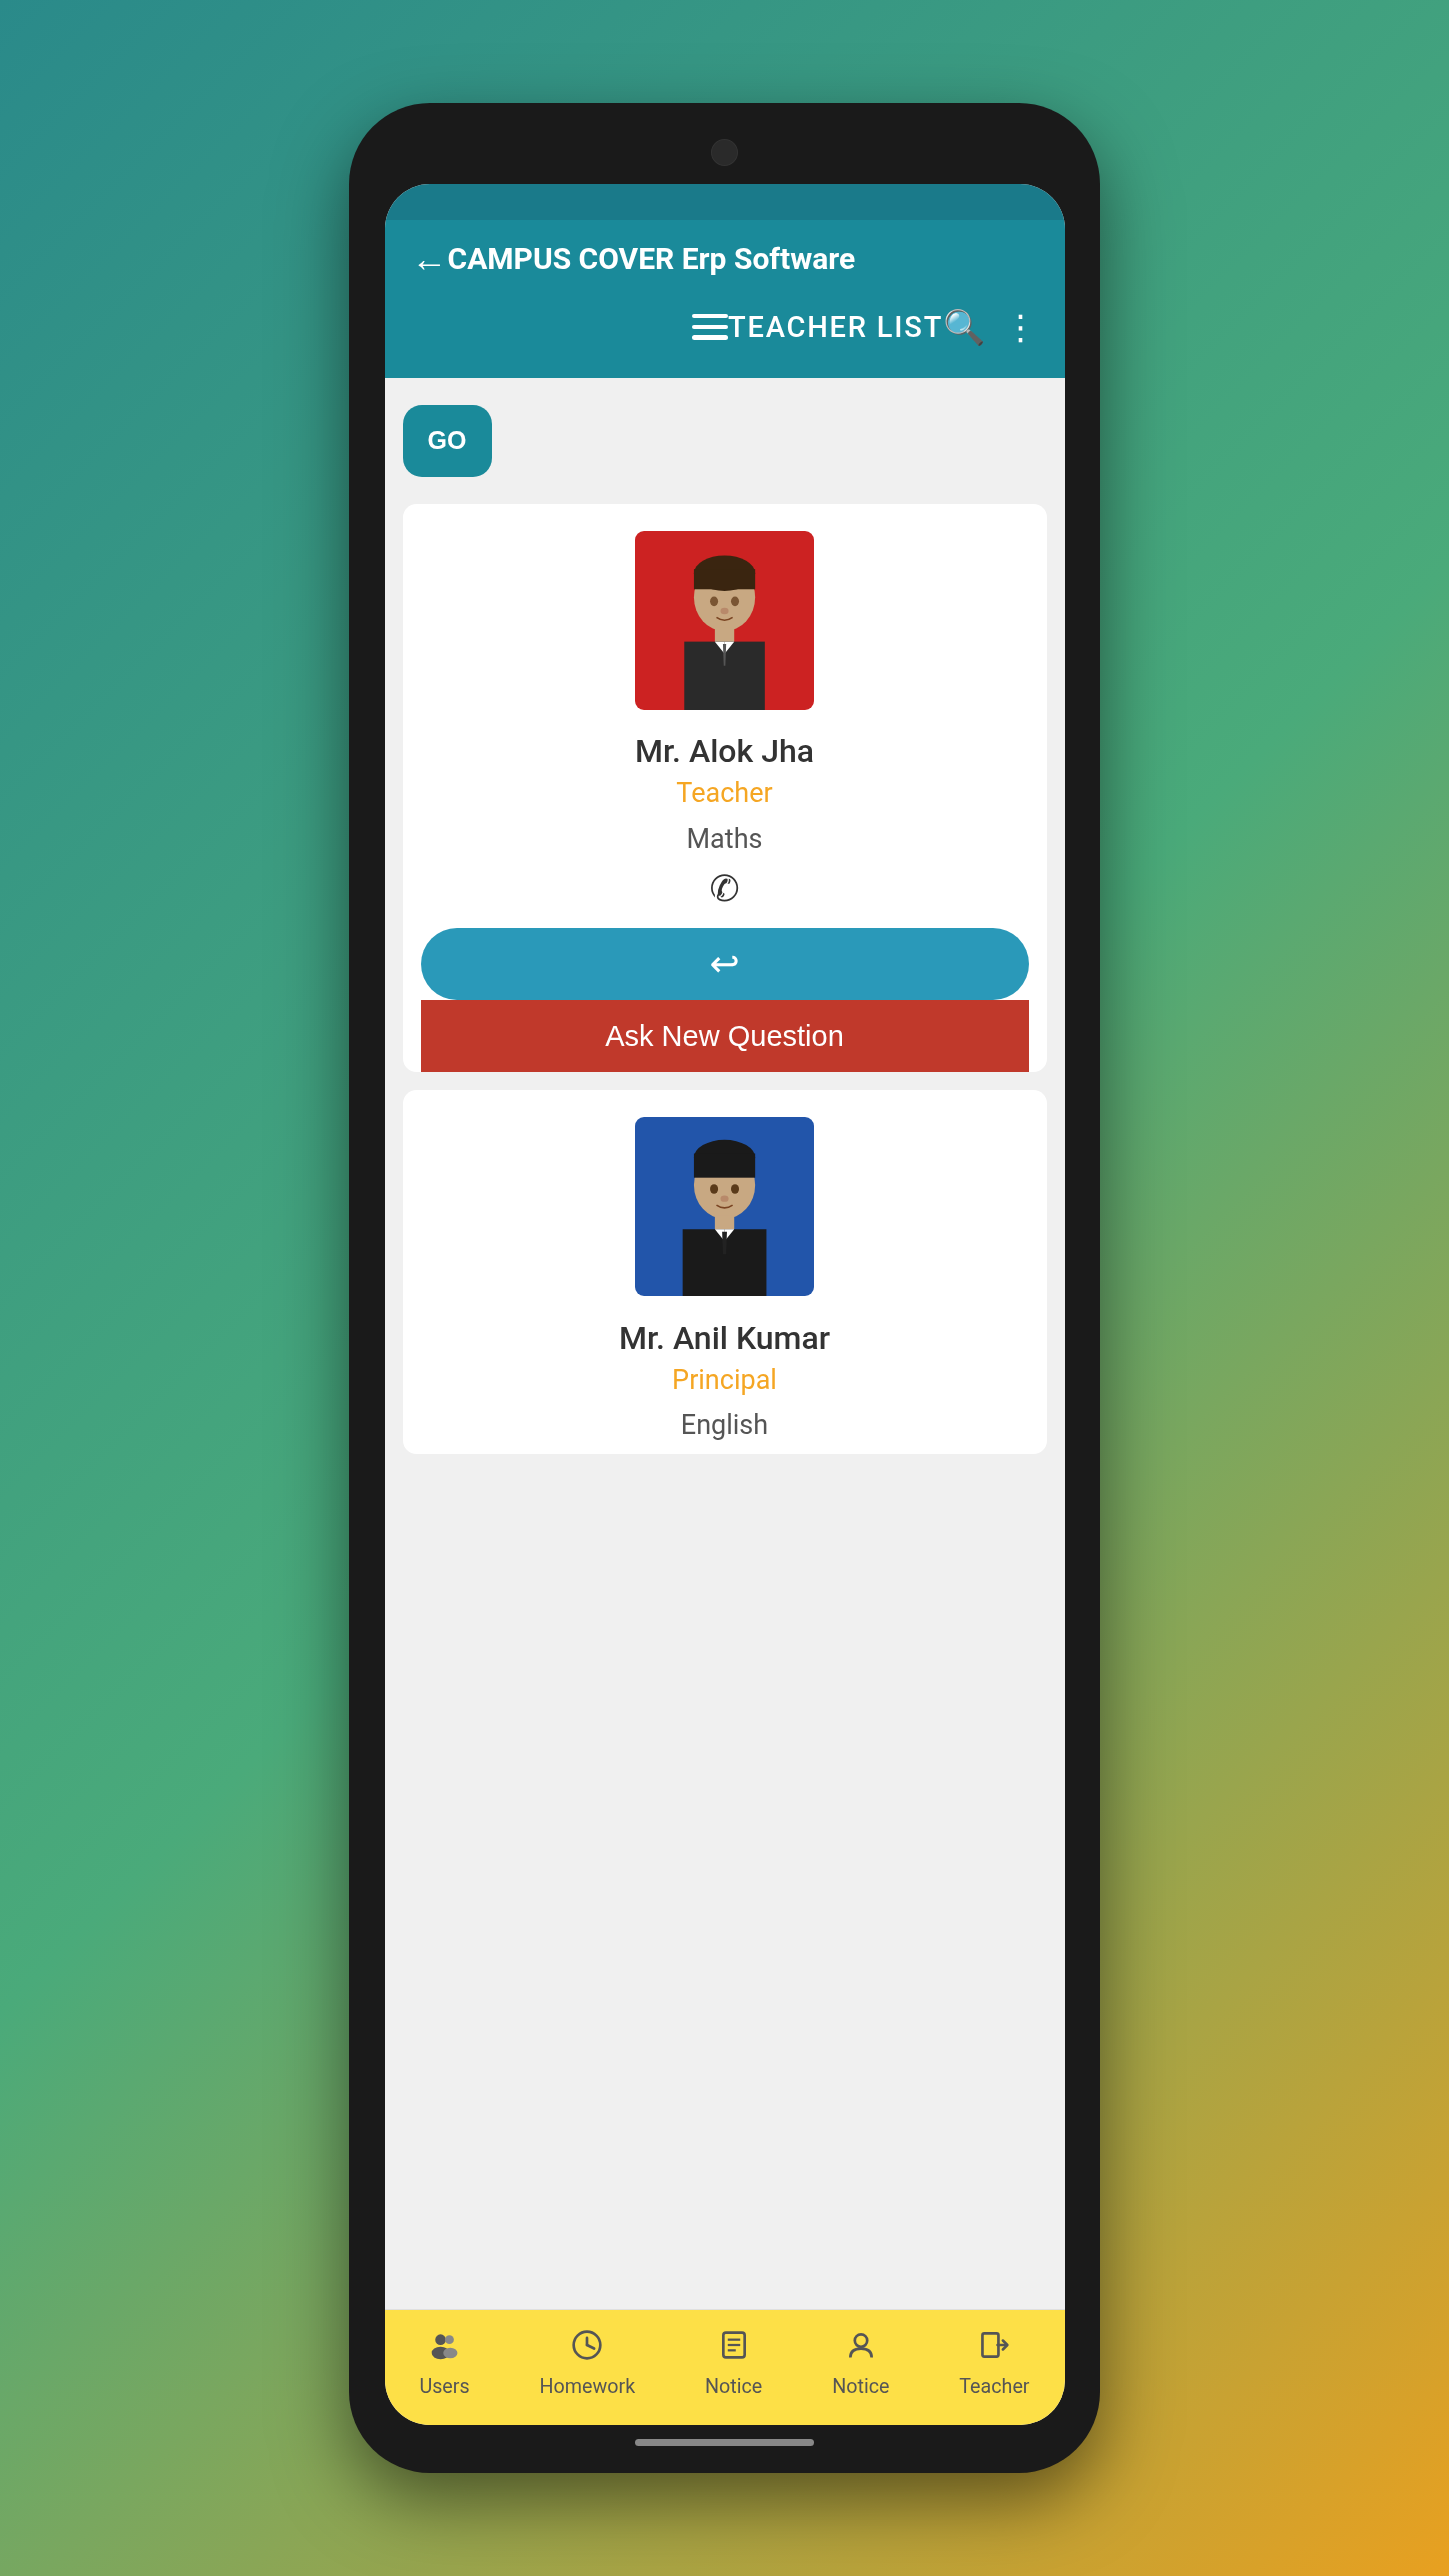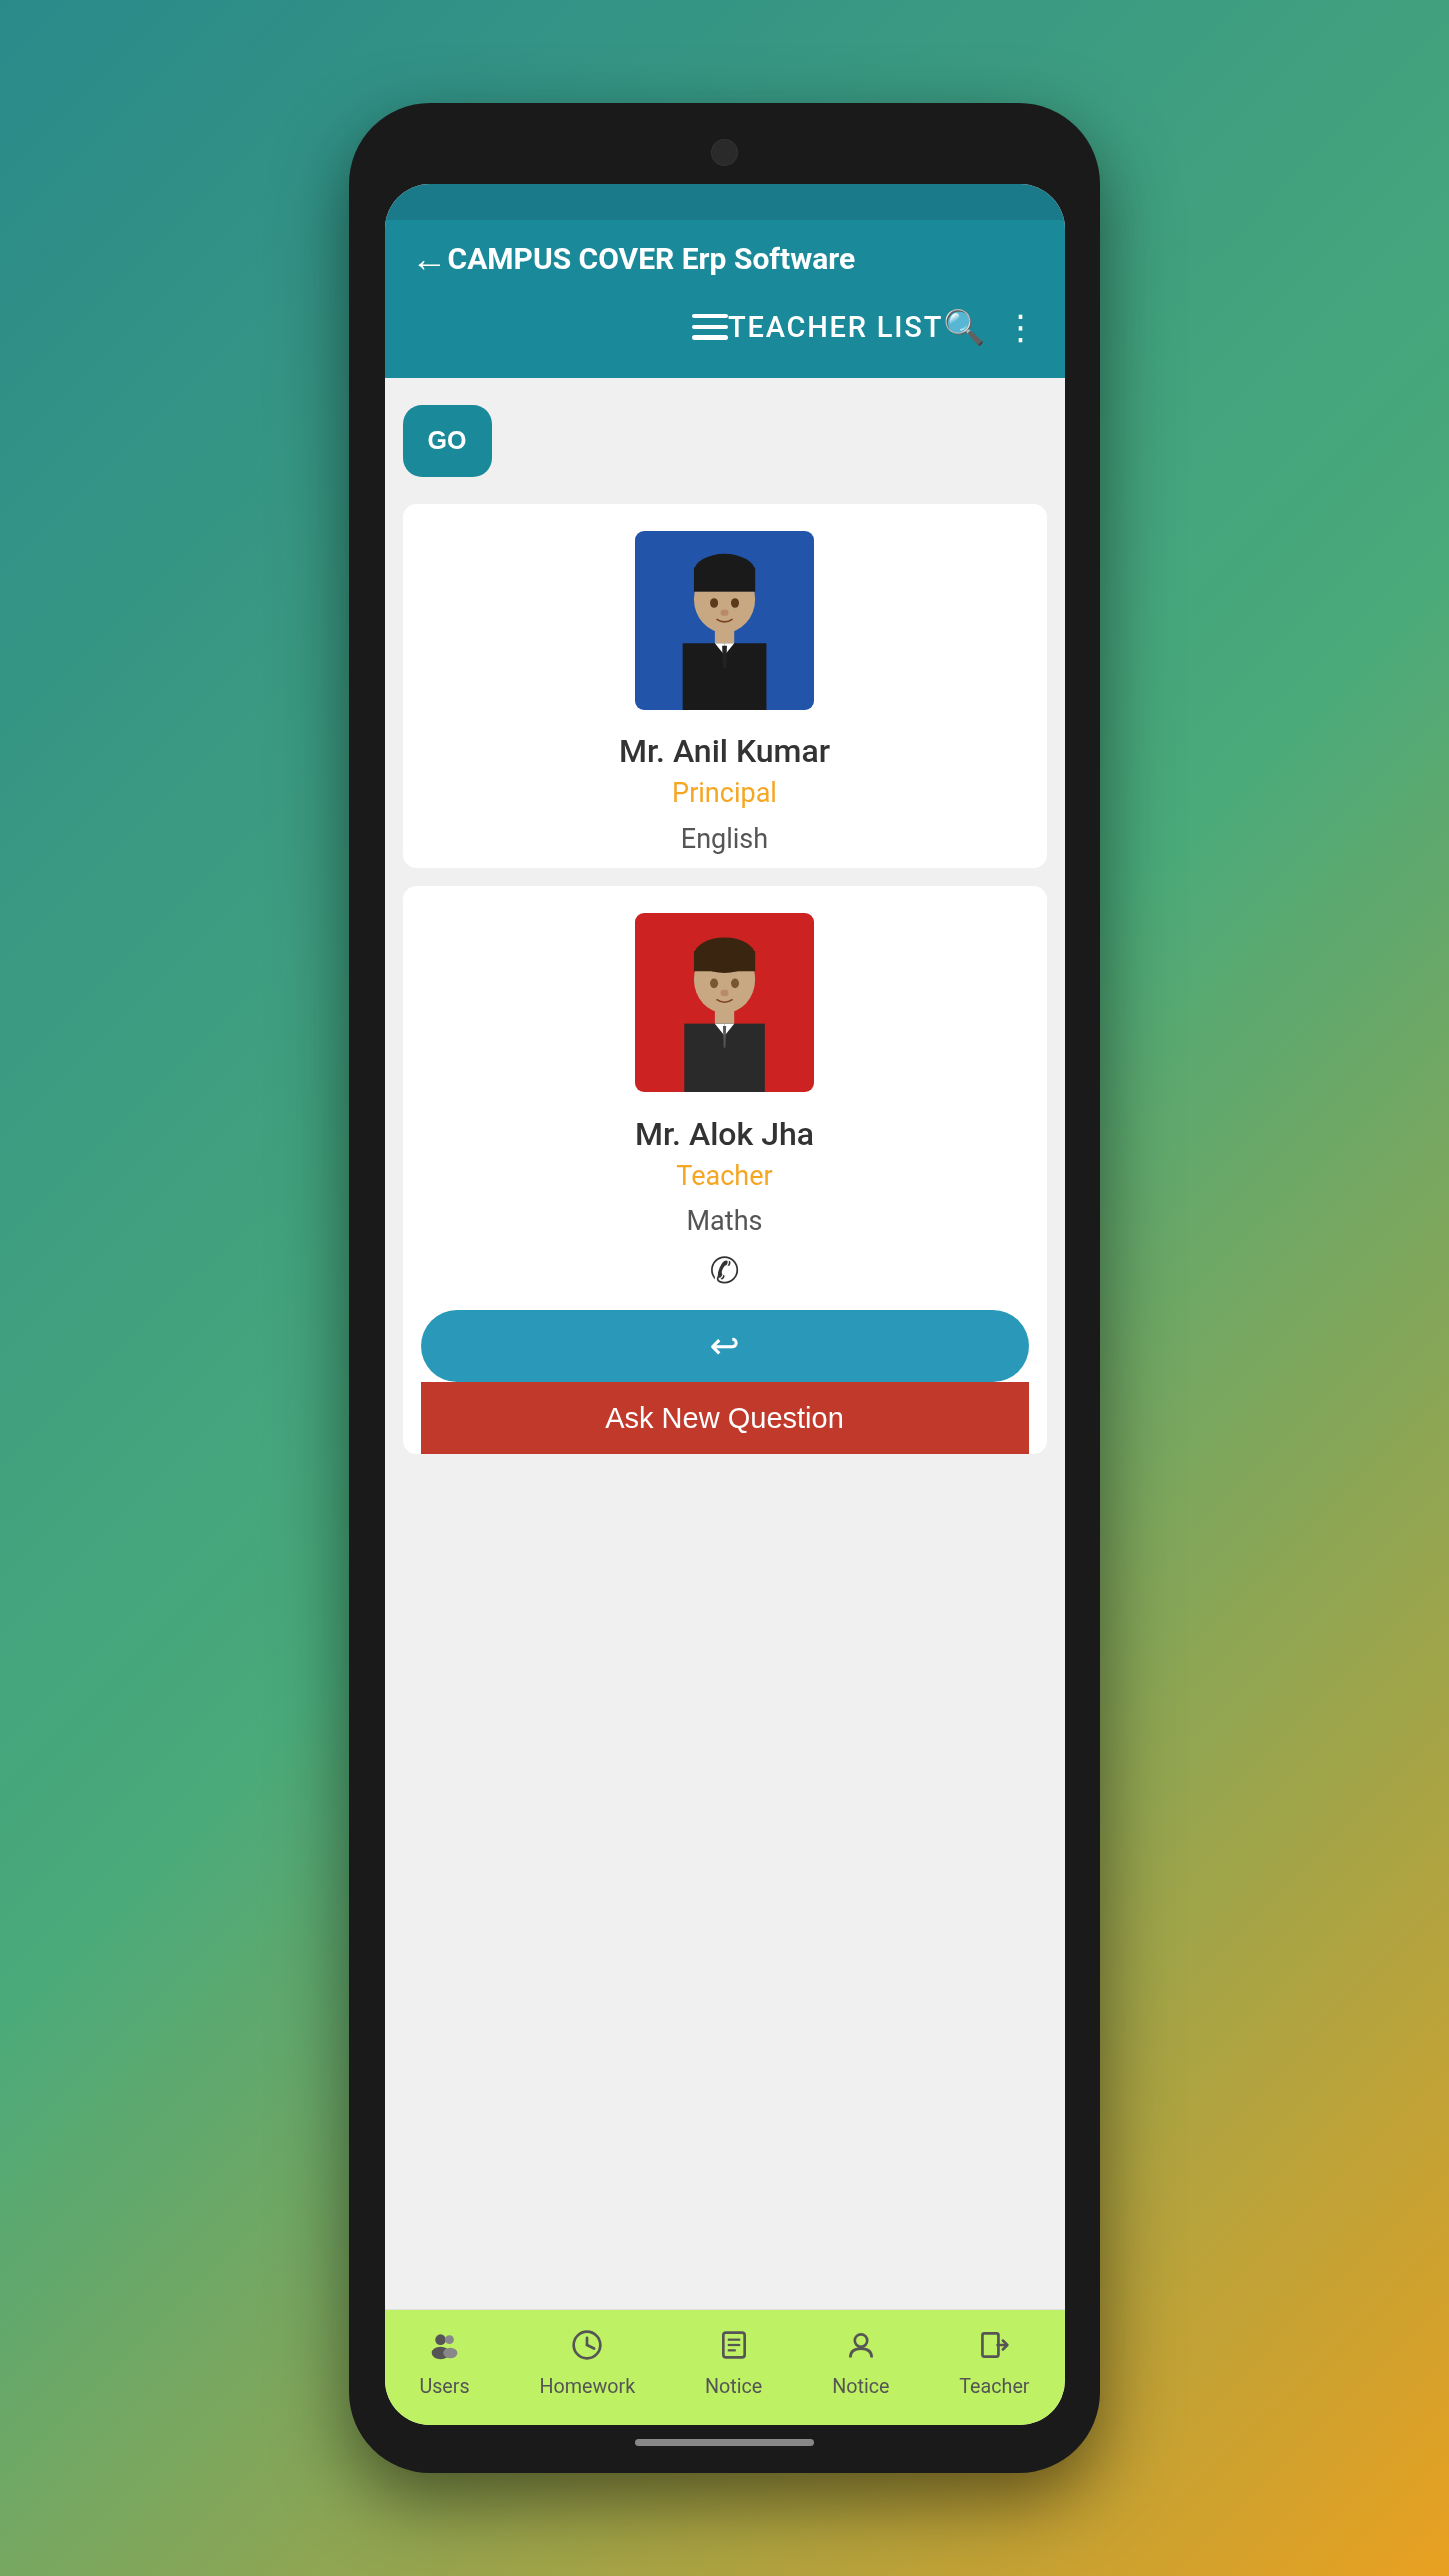--- a/index.html
+++ b/index.html
@@ -263,21 +263,21 @@
     }
 
     .ask-question-btn span {
       color: white;
       font-size: 29px;
       font-weight: 500;
     }
 
     
     .bottom-nav {
-      background: #bef264;
+      background: #fde047;
       height: 116px;
       display: flex;
       align-items: center;
       justify-content: space-around;
       border-top: 0.9px solid #e0e0e0;
       padding-bottom: 9px;
     }
 
     .nav-item {
       display: flex;
@@ -338,52 +338,20 @@
       <div class="toolbar-icons">
         <span class="search-icon-btn">🔍</span>
         <span class="more-icon-btn">⋮</span>
       </div>
     </div>
 
     <div class="content-area">
 
       <div class="search-bar">
         <button class="go-button">GO</button>
-      </div>
-
-      <div class="teacher-card">
-        <div class="teacher-avatar">
-          <div class="avatar-placeholder avatar-anil">
-            <svg class="person-figure" viewBox="0 0 200 200" xmlns="http://www.w3.org/2000/svg">
-
-              <ellipse cx="100" cy="62" rx="38" ry="42" fill="#c8a882"></ellipse>
-
-              <ellipse cx="100" cy="28" rx="38" ry="22" fill="#1a1a1a"></ellipse>
-              <rect x="62" y="23" width="76" height="30" fill="#1a1a1a"></rect>
-
-              <rect x="88" y="100" width="24" height="20" fill="#c8a882"></rect>
-
-              <rect x="48" y="117" width="104" height="90" fill="#1a1a1a"></rect>
-
-              <polygon points="88,117 100,132 100,117" fill="white"></polygon>
-              <polygon points="112,117 100,132 100,117" fill="white"></polygon>
-
-              <polygon points="97,120 103,120 102,148 98,148" fill="#222"></polygon>
-
-              <ellipse cx="87" cy="67" rx="5" ry="6" fill="#5a3a1a"></ellipse>
-              <ellipse cx="113" cy="67" rx="5" ry="6" fill="#5a3a1a"></ellipse>
-              <path d="M90,87 Q100,94 110,87" stroke="#7a4422" stroke-width="2" fill="none"></path>
-              <ellipse cx="100" cy="79" rx="5" ry="4" fill="#b8896a"></ellipse>
-            </svg>
-          </div>
-        </div>
-
-        <span class="teacher-name">Mr. Anil Kumar</span>
-        <span class="teacher-role">Principal</span>
-        <span class="teacher-subject">English</span>
       </div>
 
       <div class="teacher-card">
         <div class="teacher-avatar">
           <div class="avatar-placeholder avatar-alok">
             <svg class="person-figure" viewBox="0 0 200 200" xmlns="http://www.w3.org/2000/svg">
 
               <ellipse cx="100" cy="60" rx="38" ry="42" fill="#c8a882"></ellipse>
 
               <ellipse cx="100" cy="30" rx="38" ry="22" fill="#3a2510"></ellipse>
@@ -415,20 +383,52 @@
         </div>
 
         <div class="card-buttons">
           <button class="reply-btn">
             <span class="reply-icon">↩</span>
           </button>
           <button class="ask-question-btn">
             <span>Ask New Question</span>
           </button>
         </div>
+      </div>
+
+      <div class="teacher-card">
+        <div class="teacher-avatar">
+          <div class="avatar-placeholder avatar-anil">
+            <svg class="person-figure" viewBox="0 0 200 200" xmlns="http://www.w3.org/2000/svg">
+
+              <ellipse cx="100" cy="62" rx="38" ry="42" fill="#c8a882"></ellipse>
+
+              <ellipse cx="100" cy="28" rx="38" ry="22" fill="#1a1a1a"></ellipse>
+              <rect x="62" y="23" width="76" height="30" fill="#1a1a1a"></rect>
+
+              <rect x="88" y="100" width="24" height="20" fill="#c8a882"></rect>
+
+              <rect x="48" y="117" width="104" height="90" fill="#1a1a1a"></rect>
+
+              <polygon points="88,117 100,132 100,117" fill="white"></polygon>
+              <polygon points="112,117 100,132 100,117" fill="white"></polygon>
+
+              <polygon points="97,120 103,120 102,148 98,148" fill="#222"></polygon>
+
+              <ellipse cx="87" cy="67" rx="5" ry="6" fill="#5a3a1a"></ellipse>
+              <ellipse cx="113" cy="67" rx="5" ry="6" fill="#5a3a1a"></ellipse>
+              <path d="M90,87 Q100,94 110,87" stroke="#7a4422" stroke-width="2" fill="none"></path>
+              <ellipse cx="100" cy="79" rx="5" ry="4" fill="#b8896a"></ellipse>
+            </svg>
+          </div>
+        </div>
+
+        <span class="teacher-name">Mr. Anil Kumar</span>
+        <span class="teacher-role">Principal</span>
+        <span class="teacher-subject">English</span>
       </div>
 
     </div>
 
     <div class="bottom-nav">
       <div class="nav-item">
         <span class="nav-icon">
           <svg width="32" height="32" viewBox="0 0 36 36" fill="none" xmlns="http://www.w3.org/2000/svg">
             <circle cx="13" cy="12" r="6" fill="#555"></circle>
             <circle cx="23" cy="12" r="5" fill="#888"></circle>

